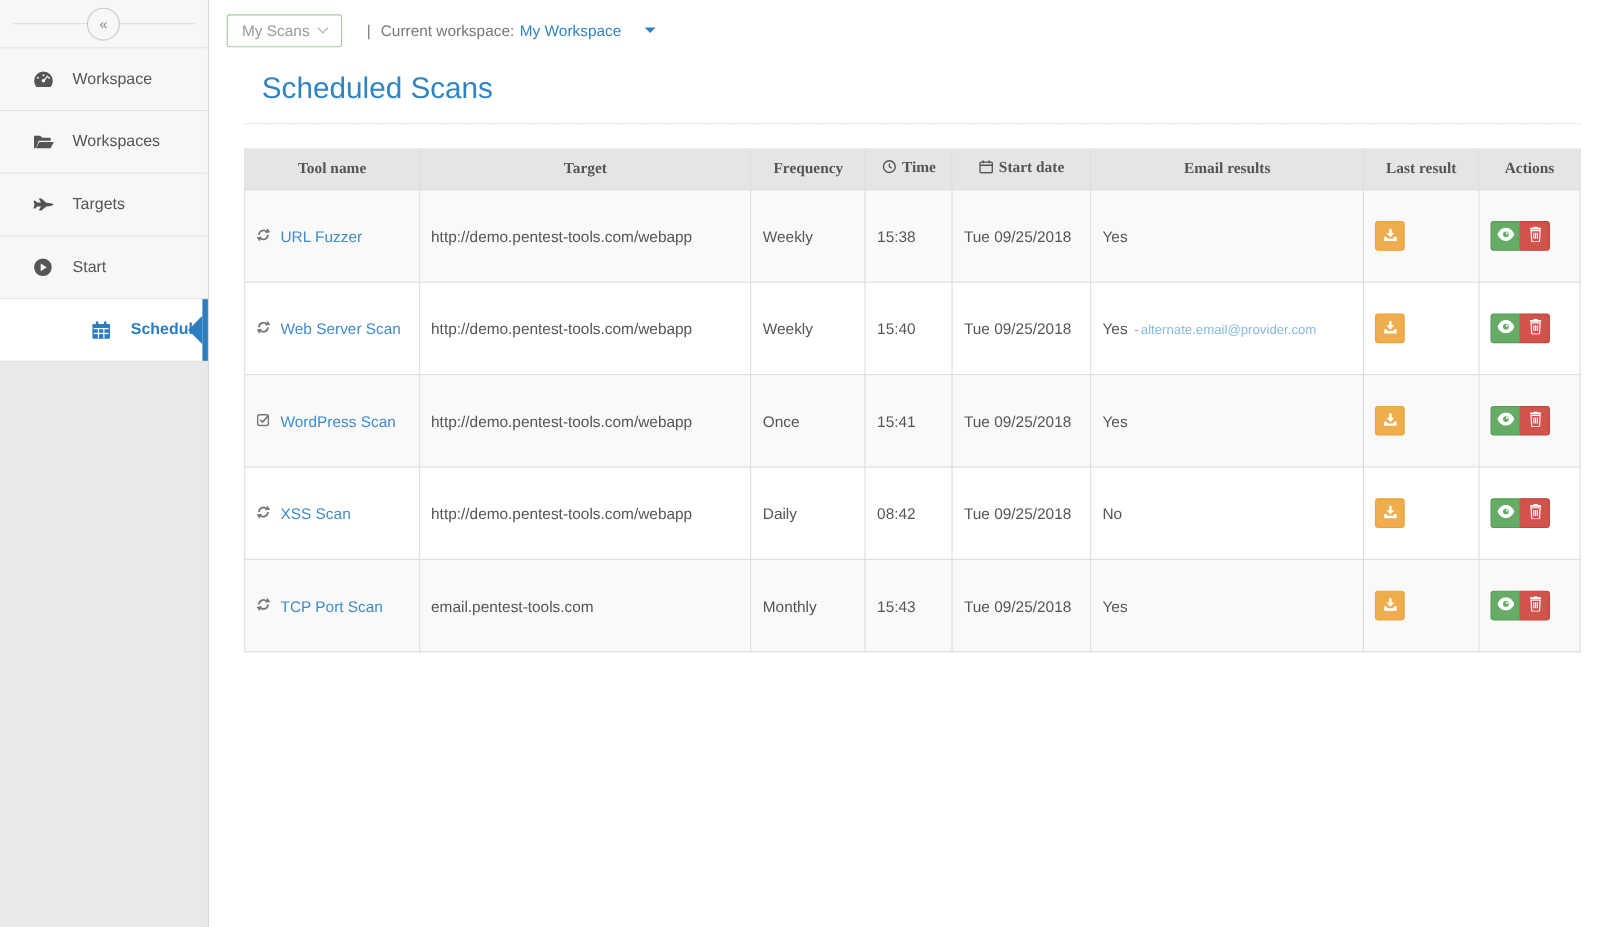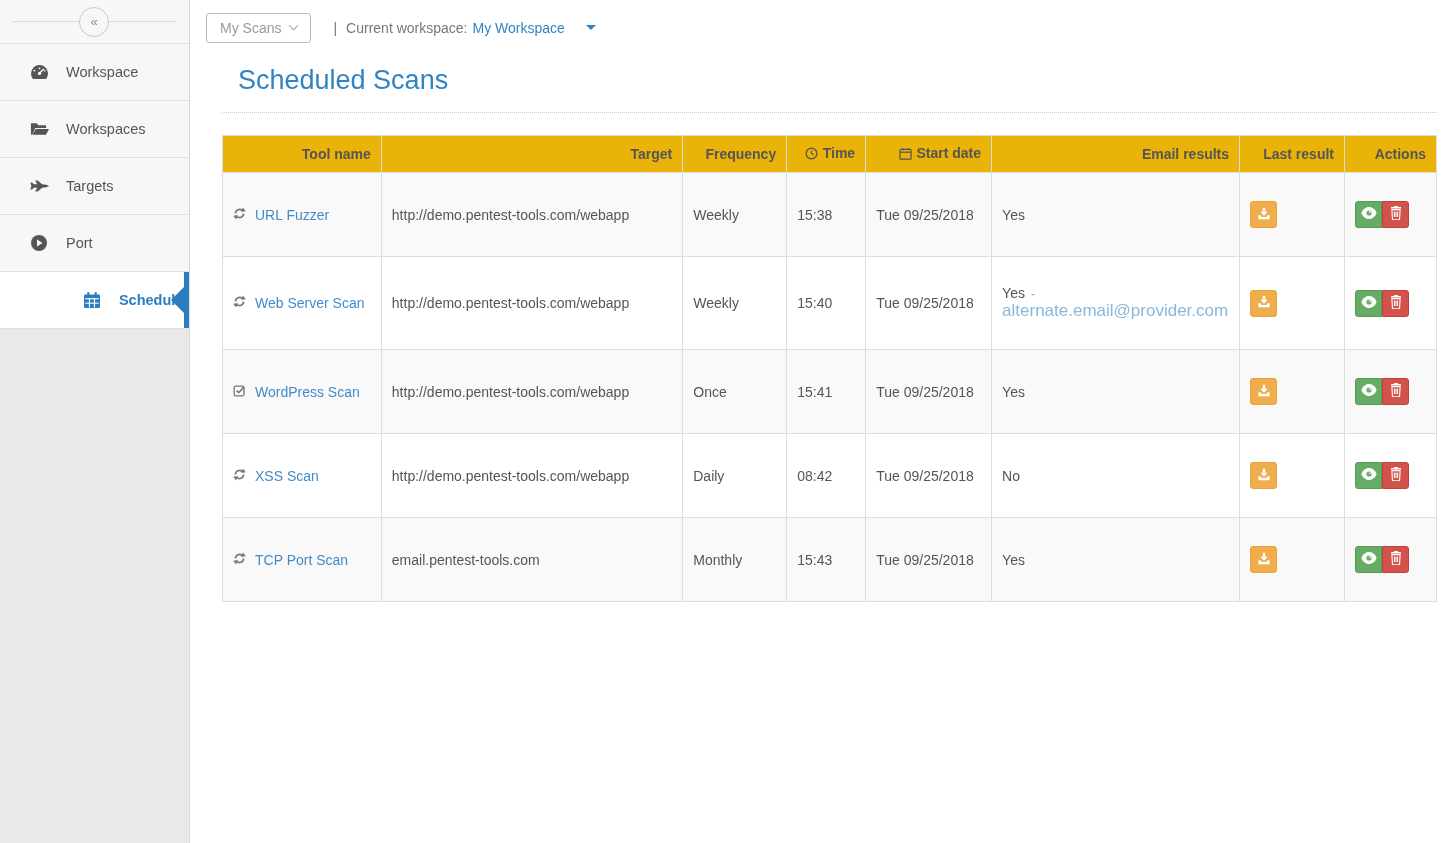--- a/index.html
+++ b/index.html
@@ -39,30 +39,30 @@
   .caret-down { display:inline-block; margin-left:6px; border-left:5px solid transparent;
                 border-right:5px solid transparent; border-top:5px solid #3084c4; }
 
   
   .main { position:absolute; left:190px; top:44px; right:0; bottom:0; background:#fff;
           padding:18px 18px 0 32px; }
   .page-title { color:#3084c4; font-size:27px; font-weight:400; margin:3px 16px 16px; }
   .dotted-rule { border-bottom:1px dotted #ccc; margin:0 0 22px 0; }
 
   table.scans { width:1215px; border-collapse:collapse; border:1px solid #ddd; color:#555; }
-  table.scans th { background:#eab308; text-align:right; font-weight:700; color:#555;
-                   padding:9px 10px; border:1px solid #ddd; font-size:14px; white-space:nowrap; }
+  table.scans th { background:#e5e5e5; text-align:center; font-weight:700; color:#555;
+                   padding:9px 10px; border:1px solid #ddd; font-size:14px; white-space:nowrap;font-family:Liberation Serif, serif; }
   table.scans td { padding:28px 10px; border:1px solid #ddd; vertical-align:middle; font-size:14px; }
   table.scans tbody tr:nth-child(odd) td { background:#f9f9f9; }
   .th-ico { display:inline-block; vertical-align:-2px; margin-right:5px; }
 
   .tool-cell { display:flex; align-items:center; gap:9px; }
   .tool-link { color:#428bca; text-decoration:none; cursor:pointer; }
   .email-sep { color:#999; font-size:12px; margin:0 2px 0 6px; }
-  .email-link { color:#85b9e1; font-size:17px; text-decoration:none; cursor:pointer; }
+  .email-link { color:#85b9e1; font-size:12px; text-decoration:none; cursor:pointer; }
 
   .btn { width:27px; height:27px; display:inline-flex; align-items:center; justify-content:center;
          border-radius:3px; border:1px solid transparent; cursor:pointer; padding:0; }
   .btn-warning { background:#f0ad4e; border-color:#eea236; }
   .btn-group { display:inline-flex; }
   .btn-success { background:#66ab66; border-color:#569a56; border-radius:3px 0 0 3px; }
   .btn-danger  { background:#d2534b; border-color:#c1423a; border-radius:0 3px 3px 0; }
 </style>
 </head>
 <body>
@@ -108,21 +108,21 @@
     <span class="nav-label">Targets</span>
   </div>
 
   <div class="nav-item">
     <span class="nav-icon">
       <svg width="18" height="18" viewBox="0 0 18 18">
         <circle cx="9" cy="9" r="8" fill="#555"></circle>
         <path d="M7 5.5v7l5.5-3.5z" fill="#f7f7f7"></path>
       </svg>
     </span>
-    <span class="nav-label">Port</span>
+    <span class="nav-label">Start</span>
   </div>
 
   <div class="nav-item active">
     <span class="nav-icon">
       <svg width="18" height="18" viewBox="0 0 18 18">
         <rect x="1" y="3.5" width="16" height="13.5" rx="1.2" fill="#2b7dbf"></rect>
         <rect x="4.2" y="1" width="2.2" height="3.5" rx="1.1" fill="#2b7dbf"></rect>
         <rect x="11.6" y="1" width="2.2" height="3.5" rx="1.1" fill="#2b7dbf"></rect>
         <g fill="#fff">
           <rect x="2.2" y="7.2" width="13.6" height="1.1"></rect>

